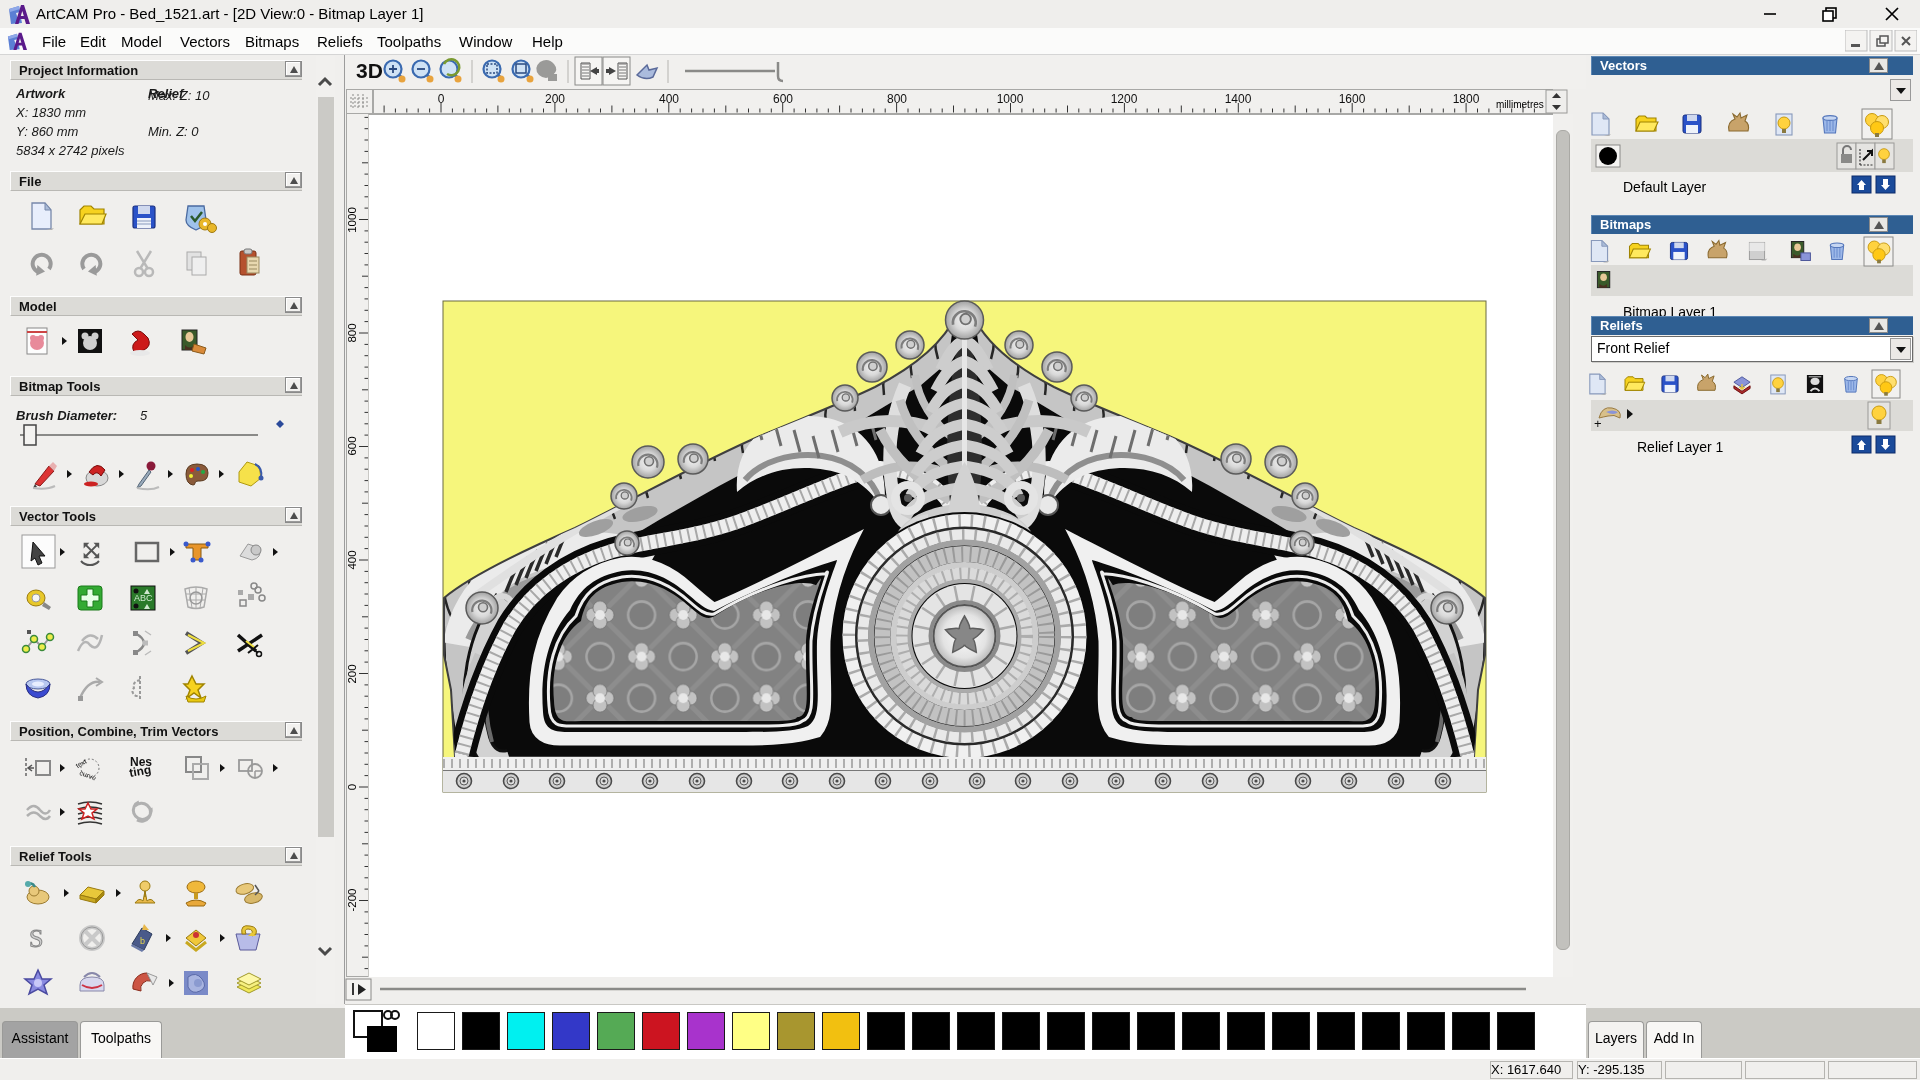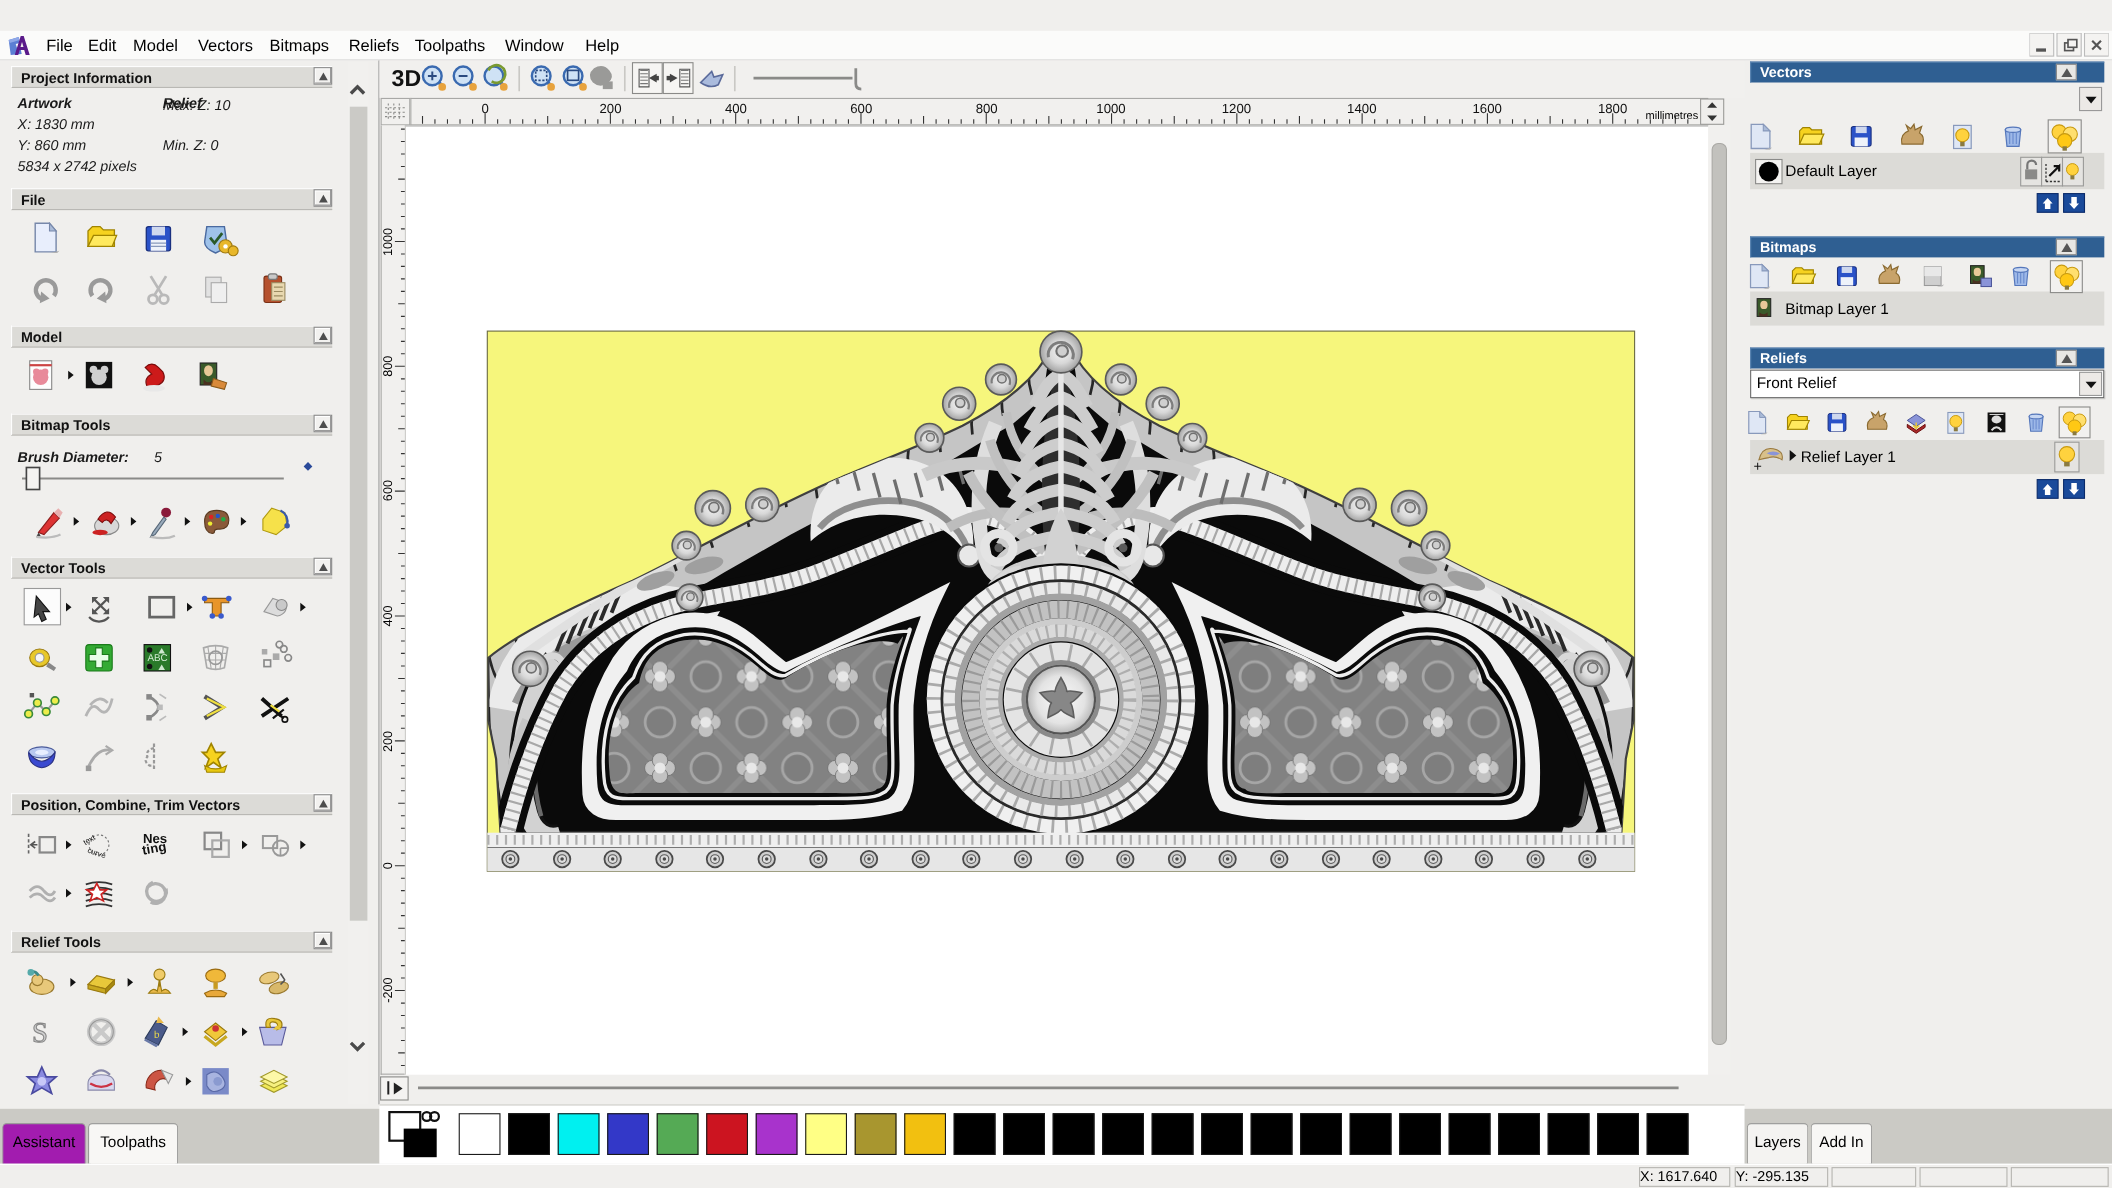--- a/index.html
+++ b/index.html
@@ -34,37 +34,52 @@
 
 
 #right { left:1586px; top:55px; width:334px; height:949px; background:#f0efed; }
 .bhdr { position:absolute; left:1591px; width:322px; height:19px; background:#2f5f92; color:#fff; font-weight:bold; font-size:13px; padding:1px 0 0 8px; border-top:1px solid #5c86b3; border-left:1px solid #5c86b3; }
 .bhbtn { position:absolute; width:19px; height:15px; background:#e8e7e4; border:1px solid #8a8a8a; }
 .bhbtn:after { content:""; position:absolute; left:4px; top:3px; width:0; height:0; border-left:5px solid transparent; border-right:5px solid transparent; border-bottom:8px solid #555; }
 .drop { position:absolute; left:1591px; width:322px; height:26px; background:#fff; border:1px solid #6a6a6a; box-shadow:1px 1px 0 #cfcecb; font-size:14px; color:#000; padding:3px 0 0 5px; }
 .droparr { position:absolute; width:21px; height:22px; background:#ece9e6; border:1px solid #999; }
 .droparr:after { content:""; position:absolute; left:5px; top:8px; width:0; height:0; border-left:5px solid transparent; border-right:5px solid transparent; border-top:6px solid #111; }
 .lrow { position:absolute; left:1591px; width:322px; background:#dcdbd7; }
-.lrowtxt { position:absolute; font-size:14px; color:#000; }
+.lrowtxt { position:absolute; font-size:14px; color:#000;margin-top:32px; }
 
 
 #ltabs { left:0; top:1008px; width:345px; height:50px; background:#cbcac5; }
 #rtabs { left:1586px; top:1008px; width:334px; height:50px; background:#cbcac5; }
 .tab { position:absolute; top:1021px; height:37px; background:#cbcac5; border:1px solid #9a9a98; border-bottom:none; border-radius:4px 4px 0 0; font-size:14px; color:#000; text-align:center; padding-top:8px; }
 #palette { left:345px; top:1004px; width:1241px; height:54px; background:#ffffff; border-top:1px solid #c9c8c4; }
 .sw { position:absolute; top:1012px; width:38px; height:38px; border:1px solid #1a1a1a; }
 
 
 #status { left:0; top:1058px; width:1920px; height:22px; background:#f0efed; border-top:1px solid #ffffff; }
 .scell { position:absolute; top:1061px; height:18px; border:1px solid #b5b4b0; background:#f0efed; font-size:13px; color:#000; padding:0 0; }
 </style>
 </head>
 <body>
 <div id="app">
 
+<div id="title" class="abs">
+  <svg class="abs" style="left:7px;top:3px" width="24" height="22" viewBox="0 0 24 22">
+    <path d="M2 6 L12 3 L13 9 L9 10 L11 16 L14 15 L15 20 L4 21 Z" fill="#5b7fd4"></path>
+    <path d="M2 6 L12 3 L13 6 L3 9 Z" fill="#8fa8e8"></path>
+    <path d="M8 21 L14 2 L17 2 L23 21 L19 21 L17.5 16 L13 16 L11.5 21 Z" fill="#5a1a8a"></path>
+    <path d="M13.8 13 L16.8 13 L15.3 8 Z" fill="#efeeec"></path>
+  </svg>
+  <div class="abs txt">ArtCAM Pro - Bed_1521.art - [2D View:0 - Bitmap Layer 1]</div>
+  <svg class="abs" style="left:1750px;top:0" width="160" height="28" viewBox="0 0 160 28">
+    <line x1="14" y1="14" x2="26" y2="14" stroke="#000" stroke-width="1.6"></line>
+    <rect x="76" y="8" width="10" height="10" fill="none" stroke="#000" stroke-width="1.6"></rect>
+    <rect x="73" y="11" width="10" height="10" fill="#fff" stroke="#000" stroke-width="1.6"></rect>
+    <path d="M136 8 L148 20 M148 8 L136 20" stroke="#000" stroke-width="1.7"></path>
+  </svg>
+</div>
 
 <div id="menu" class="abs">
   <svg class="abs" style="left:6px;top:3px" width="22" height="20" viewBox="0 0 24 22">
     <path d="M2 6 L12 3 L13 9 L9 10 L11 16 L14 15 L15 20 L4 21 Z" fill="#5b7fd4"></path>
     <path d="M2 6 L12 3 L13 6 L3 9 Z" fill="#8fa8e8"></path>
     <path d="M8 21 L14 2 L17 2 L23 21 L19 21 L17.5 16 L13 16 L11.5 21 Z" fill="#5a1a8a"></path>
     <path d="M13.8 13 L16.8 13 L15.3 8 Z" fill="#efeeec"></path>
   </svg>
   <div class="mitem" style="left:42px">File</div>
   <div class="mitem" style="left:80px">Edit</div>
@@ -999,21 +1014,21 @@
         <circle cx="0" cy="-1" r="7" fill="#ffd23e" stroke="#c89a10"></circle>
         <rect x="-2.5" y="6" width="5" height="4" fill="#8a7a40"></rect>
       </g>
 <rect x="1852" y="436" width="19" height="17" fill="#1a4a9a" stroke="#0a2a6a"></rect>
 <path d="M1861.5 440 L1866 445 H1864 V450 H1859 V445 H1857 Z" fill="#fff"></path>
 <rect x="1876" y="436" width="19" height="17" fill="#1a4a9a" stroke="#0a2a6a"></rect>
 <path d="M1885.5 450 L1890 445 H1888 V439 H1883 V445 H1881 Z" fill="#fff"></path>
 </svg>
 
 <div id="ltabs" class="abs"></div>
-<div class="tab" style="left:2px;width:76px;background:#a21caf">Assistant</div>
+<div class="tab" style="left:2px;width:76px;background:#a3a3a3">Assistant</div>
 <div class="tab" style="left:80px;width:82px;background:#f8f7f5">Toolpaths</div>
 <div id="palette" class="abs"></div>
 <div id="rtabs" class="abs"></div>
 <div class="tab" style="left:1588px;width:56px;background:#f4f3f1">Layers</div>
 <div class="tab" style="left:1646px;width:56px;background:#f8f7f5">Add In</div>
 
 <div class="abs" style="left:353px;top:1010px;width:30px;height:28px;background:#fff;border:2px solid #111"></div>
 <div class="abs" style="left:367px;top:1026px;width:30px;height:26px;background:#000"></div>
 <svg class="abs" style="left:383px;top:1008px" width="18" height="14" viewBox="0 0 18 14">
       <circle cx="5" cy="7" r="4" fill="none" stroke="#111" stroke-width="2"></circle>

